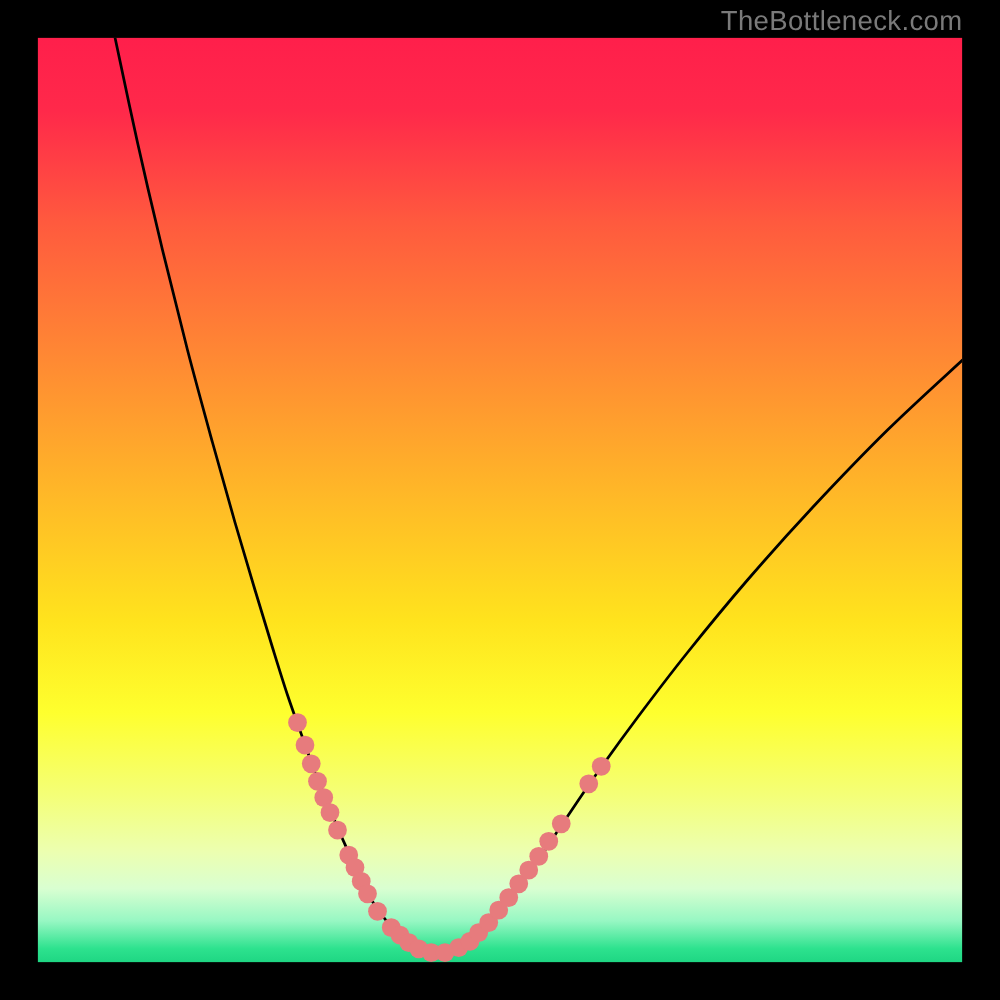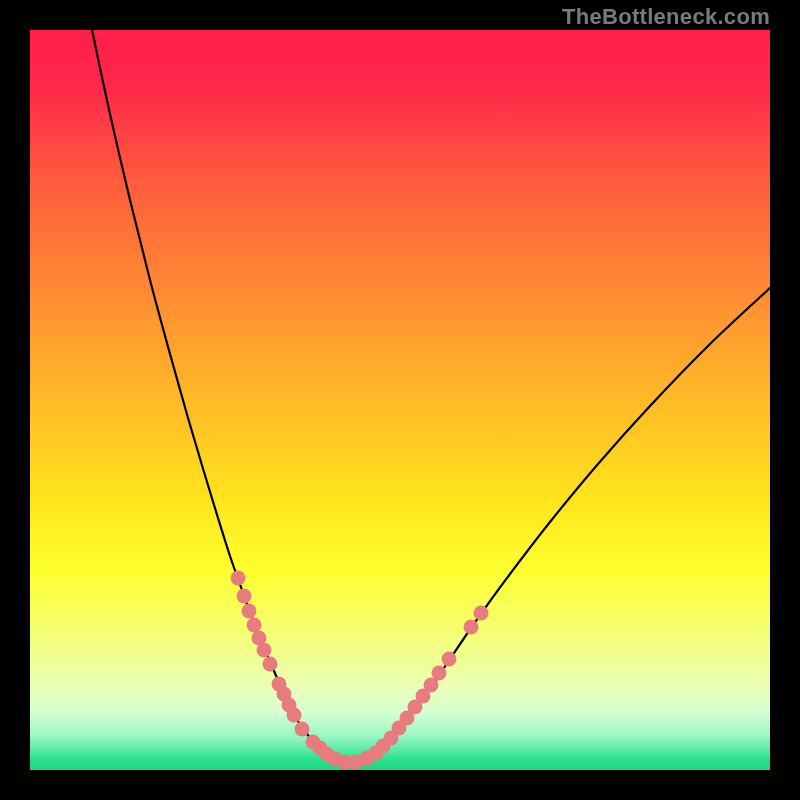--- a/index.html
+++ b/index.html
@@ -30,21 +30,21 @@
   .gradient {
     position: absolute;
     inset: 0;
   }
   .watermark {
     position: absolute;
     top: 4px;
     right: 30px;
     color: #7a7a7a;
     font-size: 22px;
-    font-weight: 700;
+    font-weight: 400;
     letter-spacing: 0.3px;
   }
   svg.curve {
     position: absolute;
     inset: 0;
   }
 </style>
 </head>
 <body>
 

